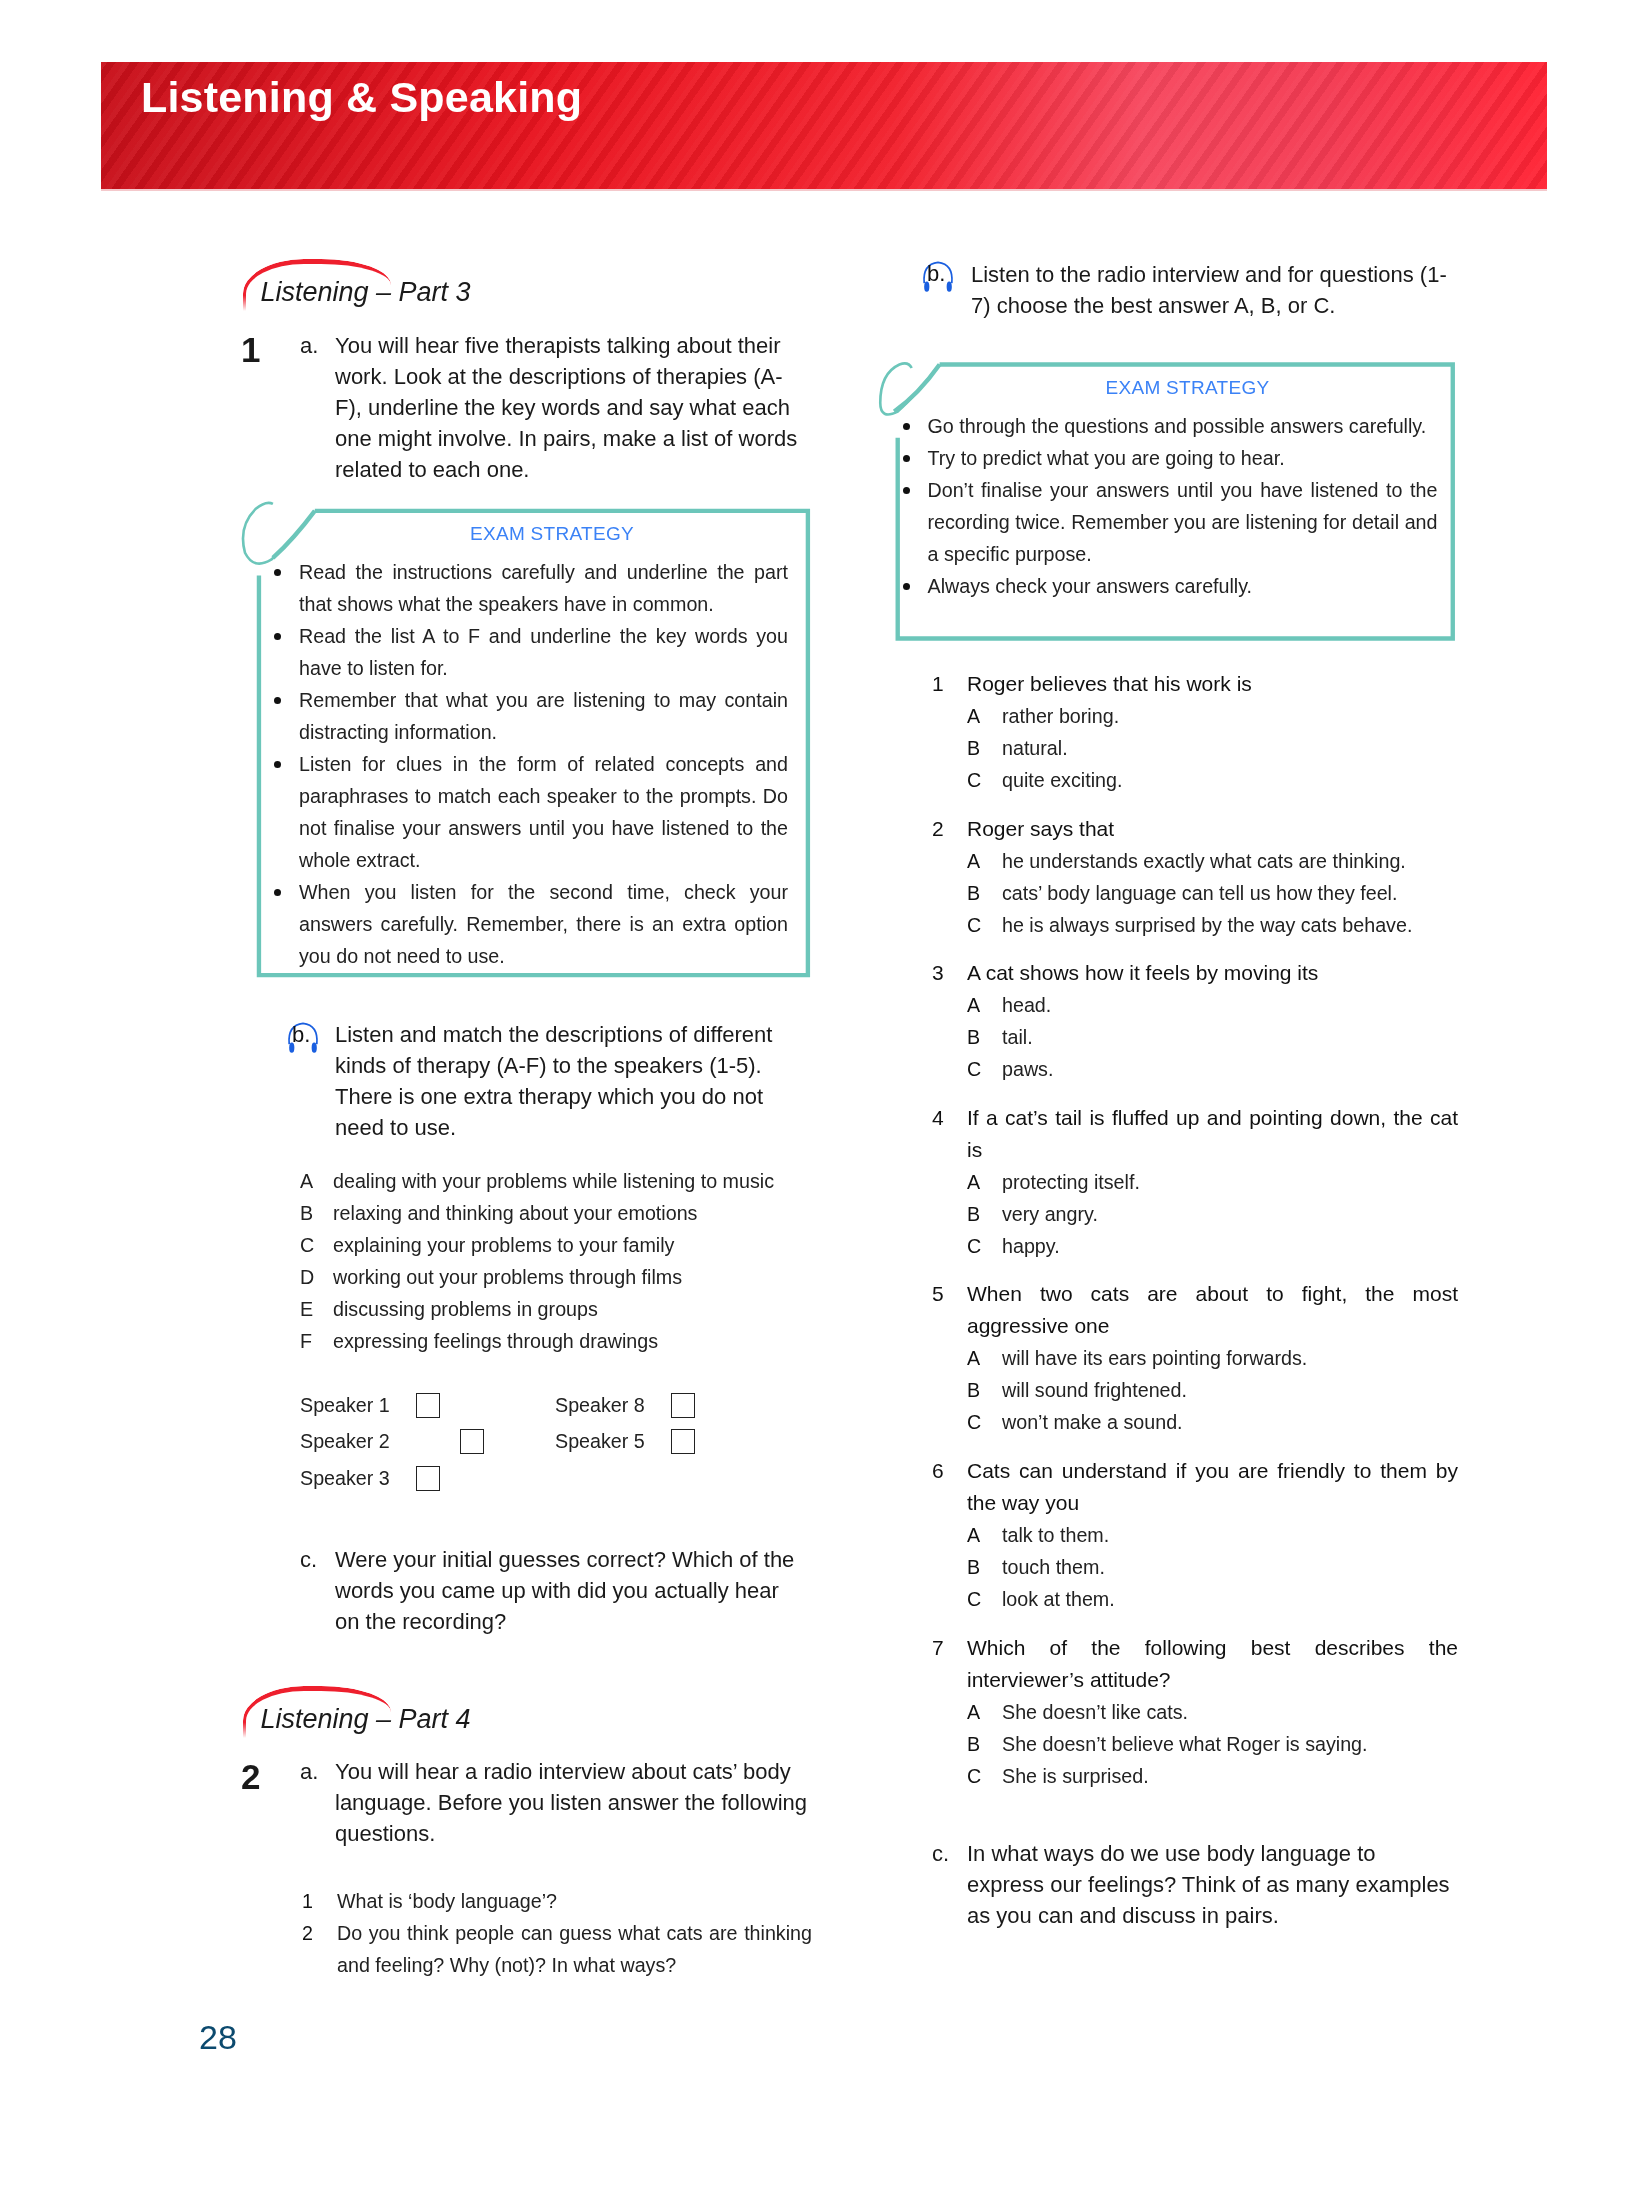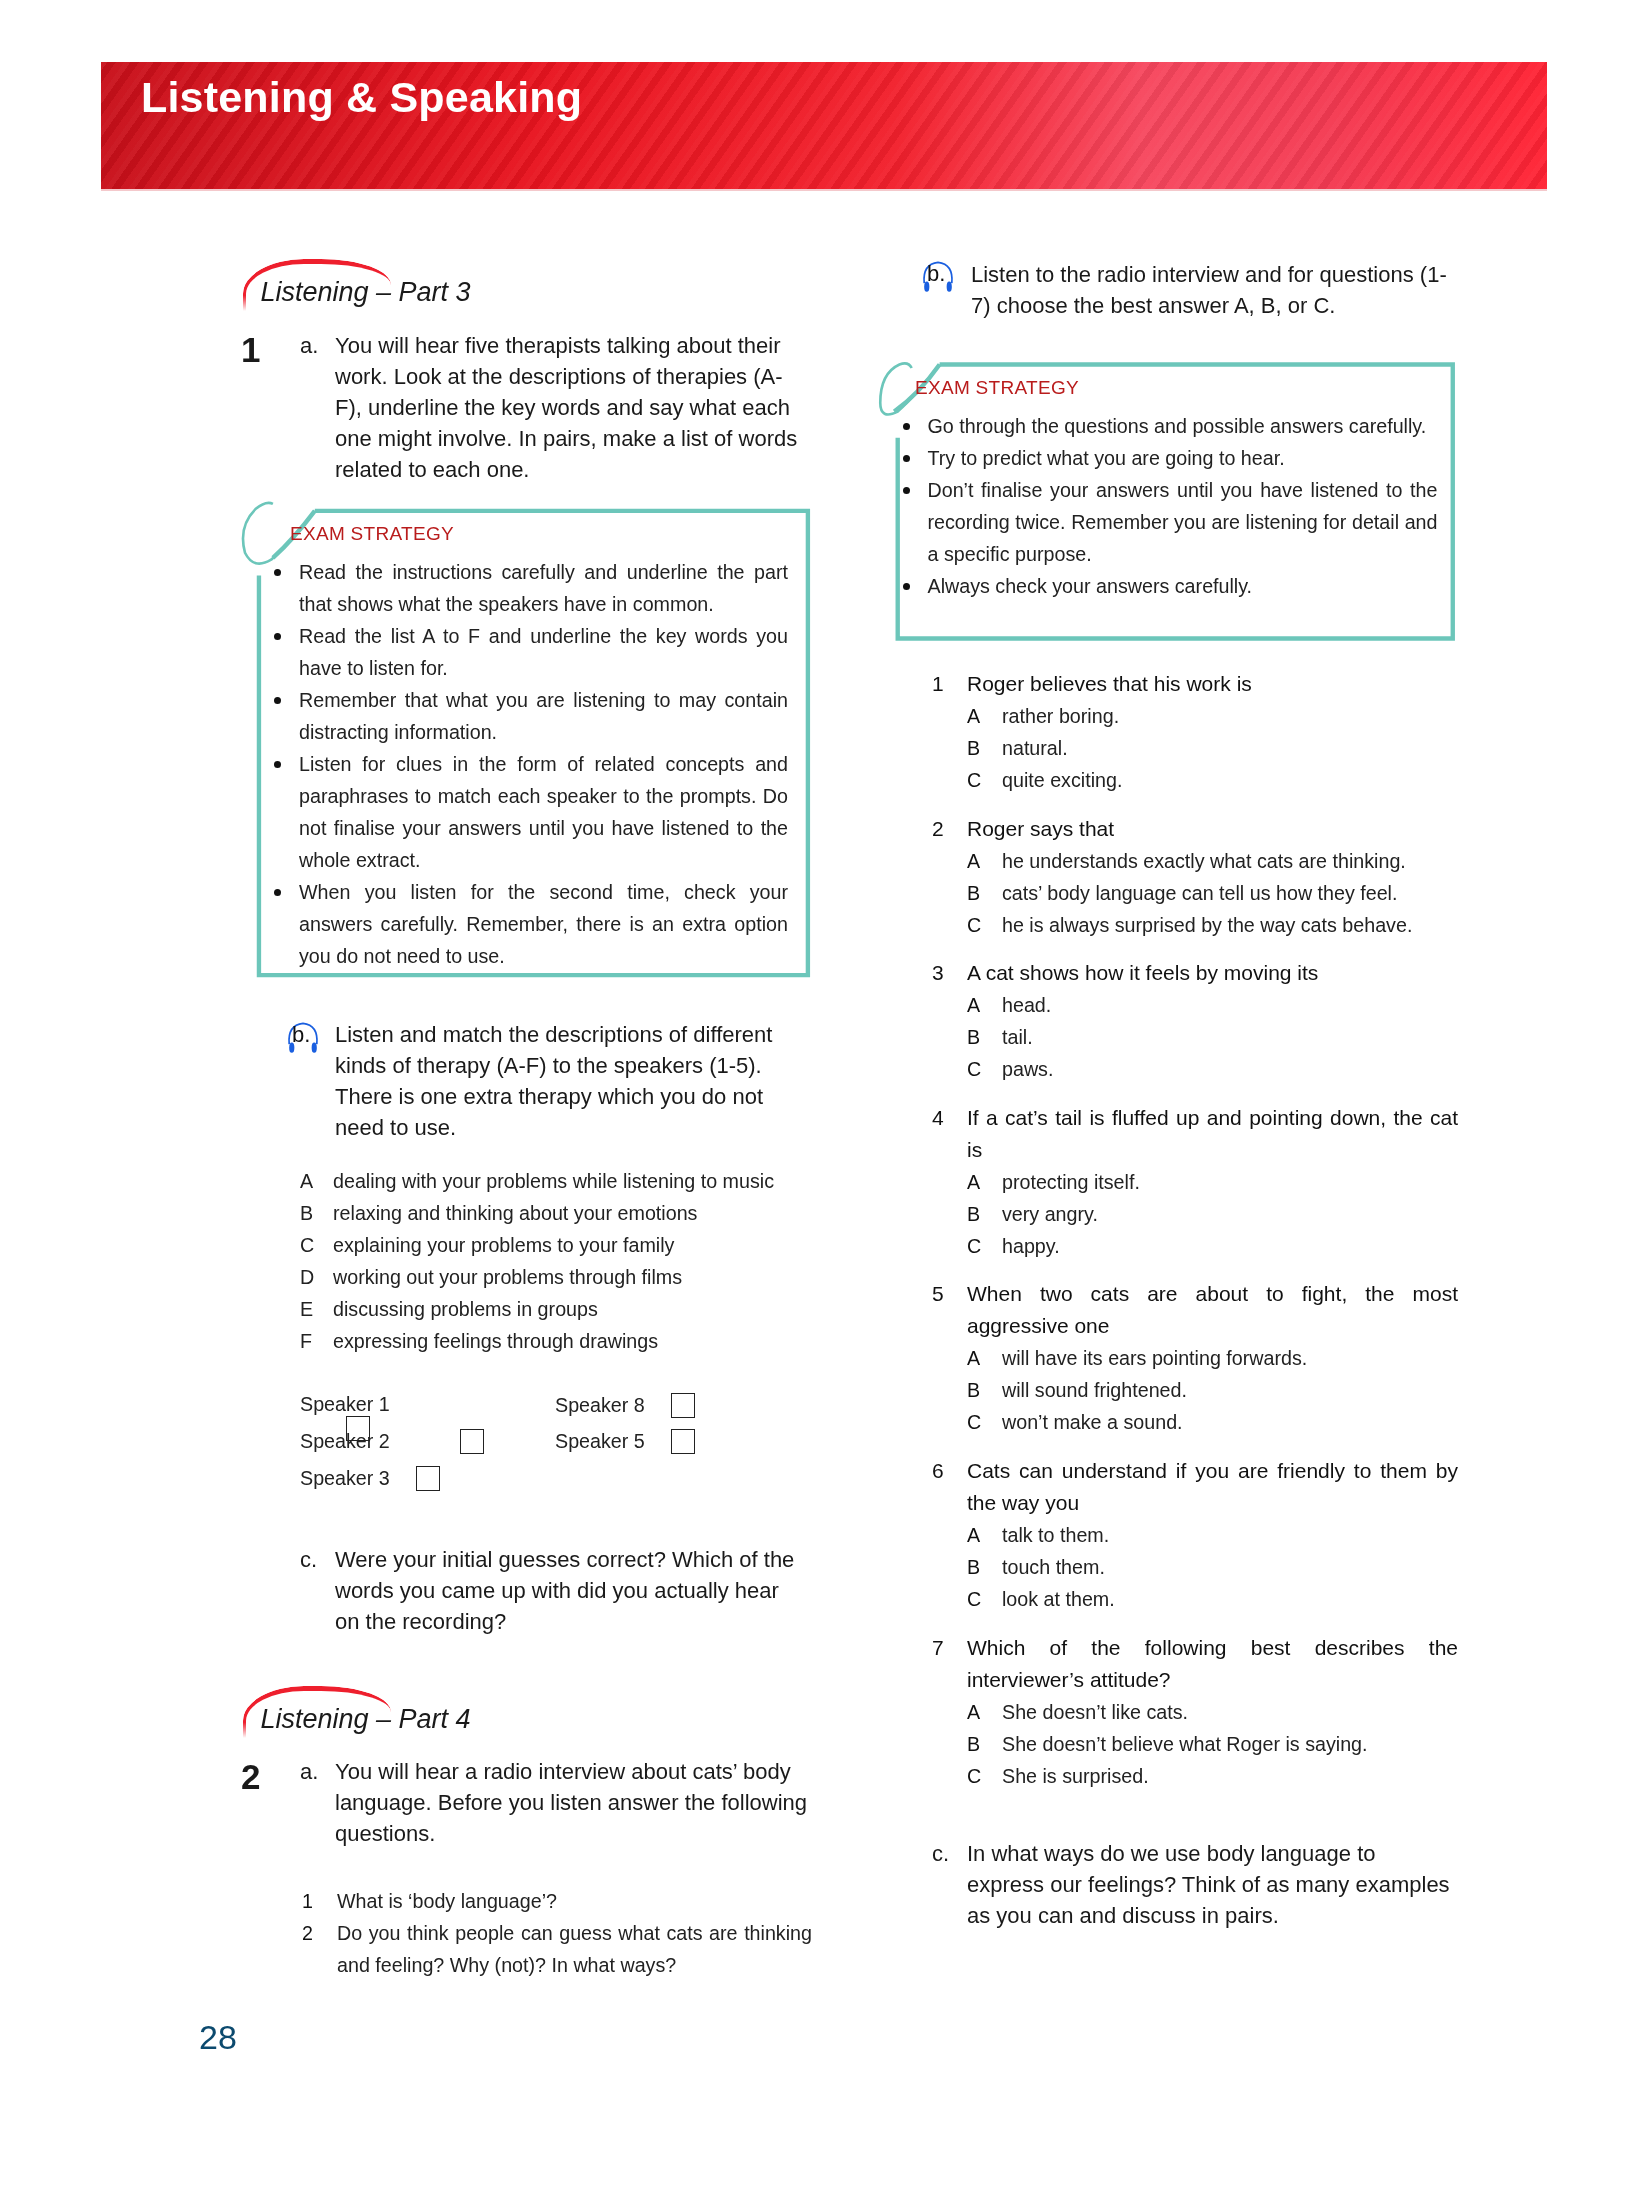--- a/index.html
+++ b/index.html
@@ -37,21 +37,21 @@
 
   .task { position: absolute; font-size: 22px; line-height: 31px; }
   .task .lbl { position: absolute; left: 0; top: 0; }
   .task .txt { margin-left: 35px; display: block; }
 
   
   .strategy { position: absolute; }
   .strategy .frame { position: absolute; inset: 0; }
   .strategy .frame svg { position: absolute; left: 0; top: 0; overflow: visible; }
   .strategy .head {
-    position: absolute; left: 0; right: 0; color: #b91c1c;
+    position: absolute; left: 0; right: 0; text-align: center; color: #3b82f6;
     font-size: 19px; letter-spacing: 0.3px;
   }
   .strategy ul { position: absolute; list-style: none; font-size: 19.7px; line-height: 32px; color: #222; }
   .strategy li { position: relative; padding-left: 30px; text-align: justify; }
   .strategy li::before {
     content: ""; position: absolute; left: 5.2px; top: 13px; width: 7px; height: 7px; border-radius: 50%; background: #111;
   }
 
   
   .hp { position: absolute; width: 38px; height: 38px; }
@@ -150,21 +150,21 @@
       <span class="l">E</span>
       <span>discussing problems in groups</span>
     </div>
   <div class="opt-row">
       <span class="l">F</span>
       <span>expressing feelings through drawings</span>
     </div>
 </div>
 
 <div class="speakers">
-  <div class="spk" style="left:300px; top:1393px;flex-direction:column;">
+  <div class="spk" style="left:300px; top:1393px;">
       <span>Speaker 1</span>
       <span class="box"></span>
     </div>
   <div class="spk" style="left:300px; top:1429px;gap:44px;">
       <span>Speaker 2</span>
       <span class="box"></span>
     </div>
   <div class="spk" style="left:300px; top:1466px;">
       <span>Speaker 3</span>
       <span class="box"></span>

